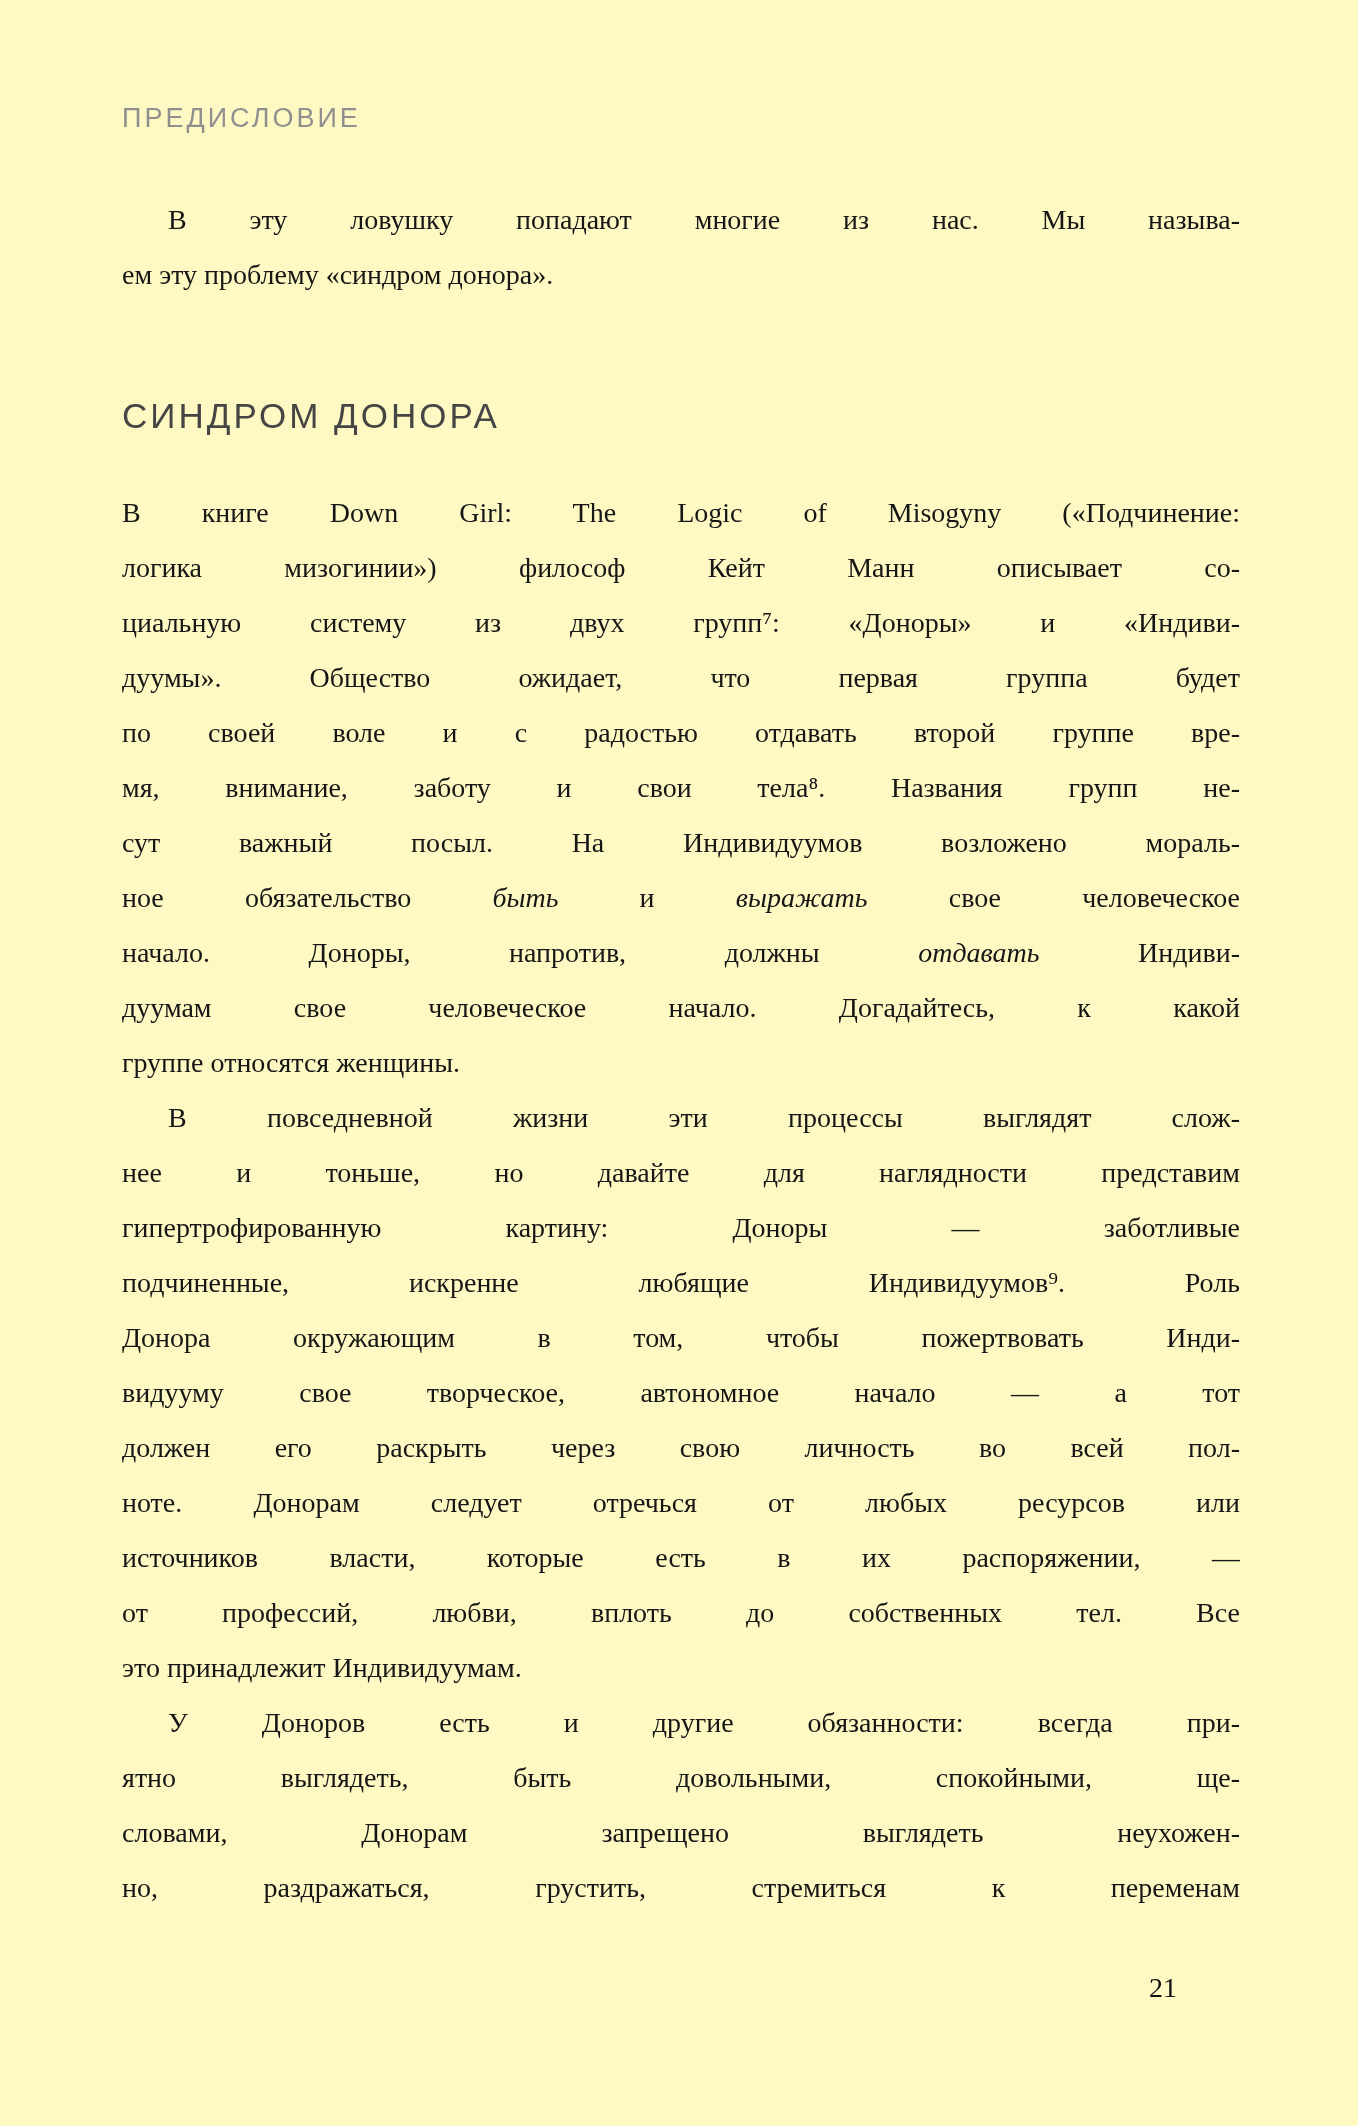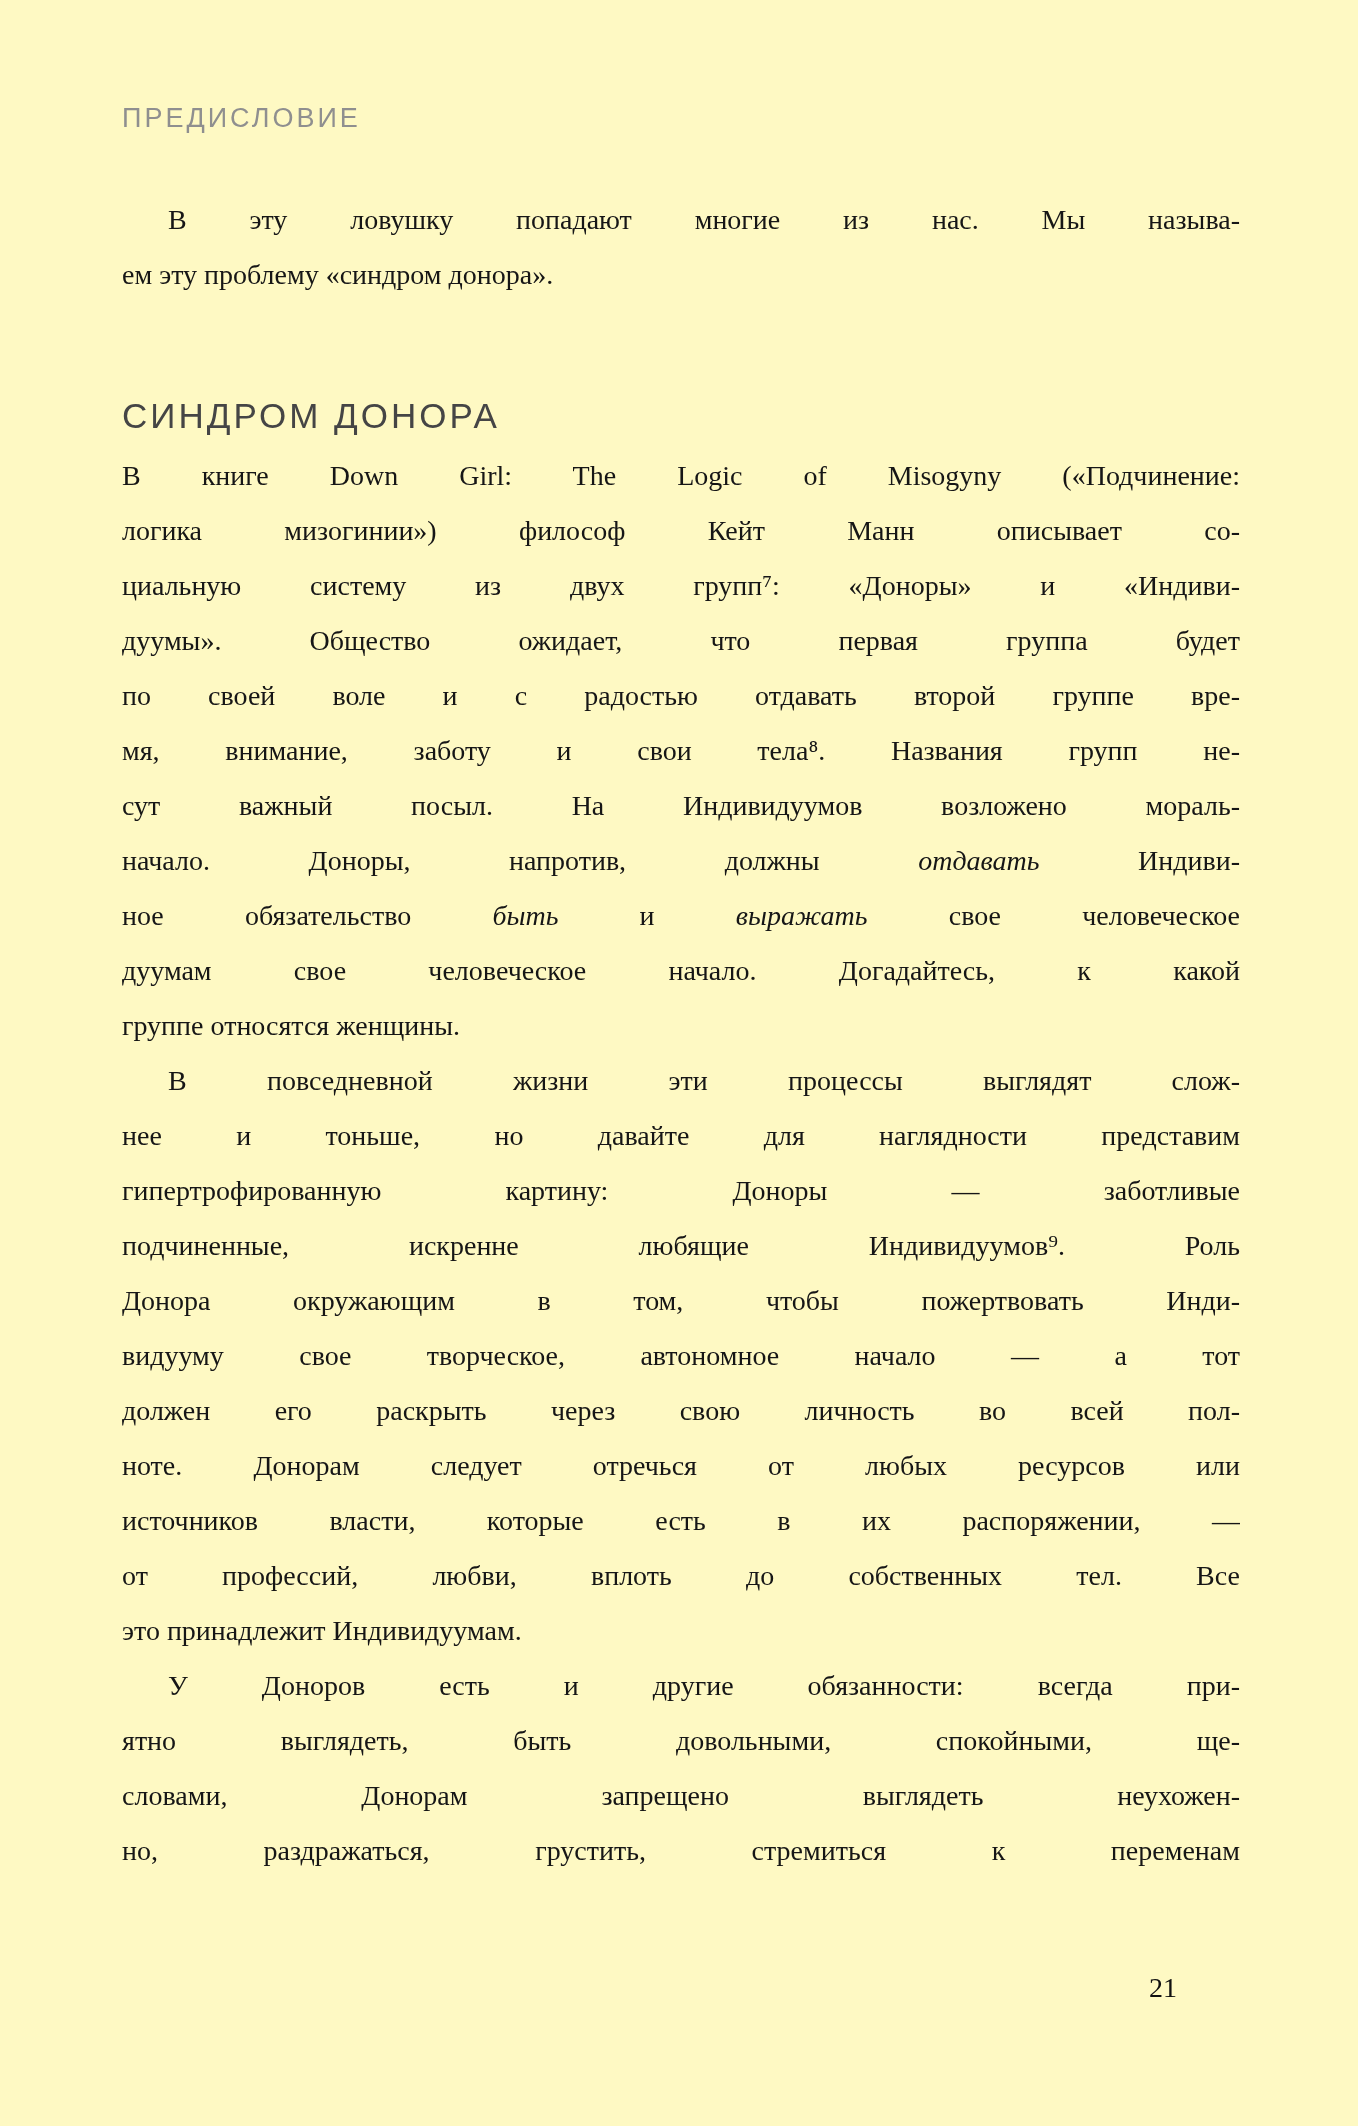--- a/index.html
+++ b/index.html
@@ -35,21 +35,21 @@
     white-space: nowrap;
   }
   .text-col {
     position: absolute;
     left: 122px;
     width: 1118px;
     font-size: 28px;
     line-height: 55px;
   }
   .intro-block { top: 192px; }
-  .body-block  { top: 448px; }
+  .body-block  { top: 485px; }
   .para { margin: 0; }
   .line {
     height: 55px;
     overflow: hidden;
     text-align: justify;
     text-align-last: justify;
   }
   .line.lastline { text-align-last: left; }
   .para.indent .line:first-child { text-indent: 46px; }
   .line i { font-style: italic; }
@@ -79,22 +79,22 @@
 
   <div class="text-col body-block">
       <div class="para">
         <div class="line">В книге Down Girl: The Logic of Misogyny («Подчинение:</div>
         <div class="line">логика мизогинии») философ Кейт Манн описывает со-</div>
         <div class="line">циальную систему из двух групп⁷: «Доноры» и «Индиви-</div>
         <div class="line">дуумы». Общество ожидает, что первая группа будет</div>
         <div class="line">по своей воле и с радостью отдавать второй группе вре-</div>
         <div class="line">мя, внимание, заботу и свои тела⁸. Названия групп не-</div>
         <div class="line">сут важный посыл. На Индивидуумов возложено мораль-</div>
+        <div class="line">ное обязательство <i>быть</i> и <i>выражать</i> свое человеческое</div>
         <div class="line">начало. Доноры, напротив, должны <i>отдавать</i> Индиви-</div>
-        <div class="line">ное обязательство <i>быть</i> и <i>выражать</i> свое человеческое</div>
         <div class="line">дуумам свое человеческое начало. Догадайтесь, к какой</div>
         <div class="line lastline">группе относятся женщины.</div>
       </div>
       <div class="para indent">
         <div class="line">В повседневной жизни эти процессы выглядят слож-</div>
         <div class="line">нее и тоньше, но давайте для наглядности представим</div>
         <div class="line">гипертрофированную картину: Доноры — заботливые</div>
         <div class="line">подчиненные, искренне любящие Индивидуумов⁹. Роль</div>
         <div class="line">Донора окружающим в том, чтобы пожертвовать Инди-</div>
         <div class="line">видууму свое творческое, автономное начало — а тот</div>

